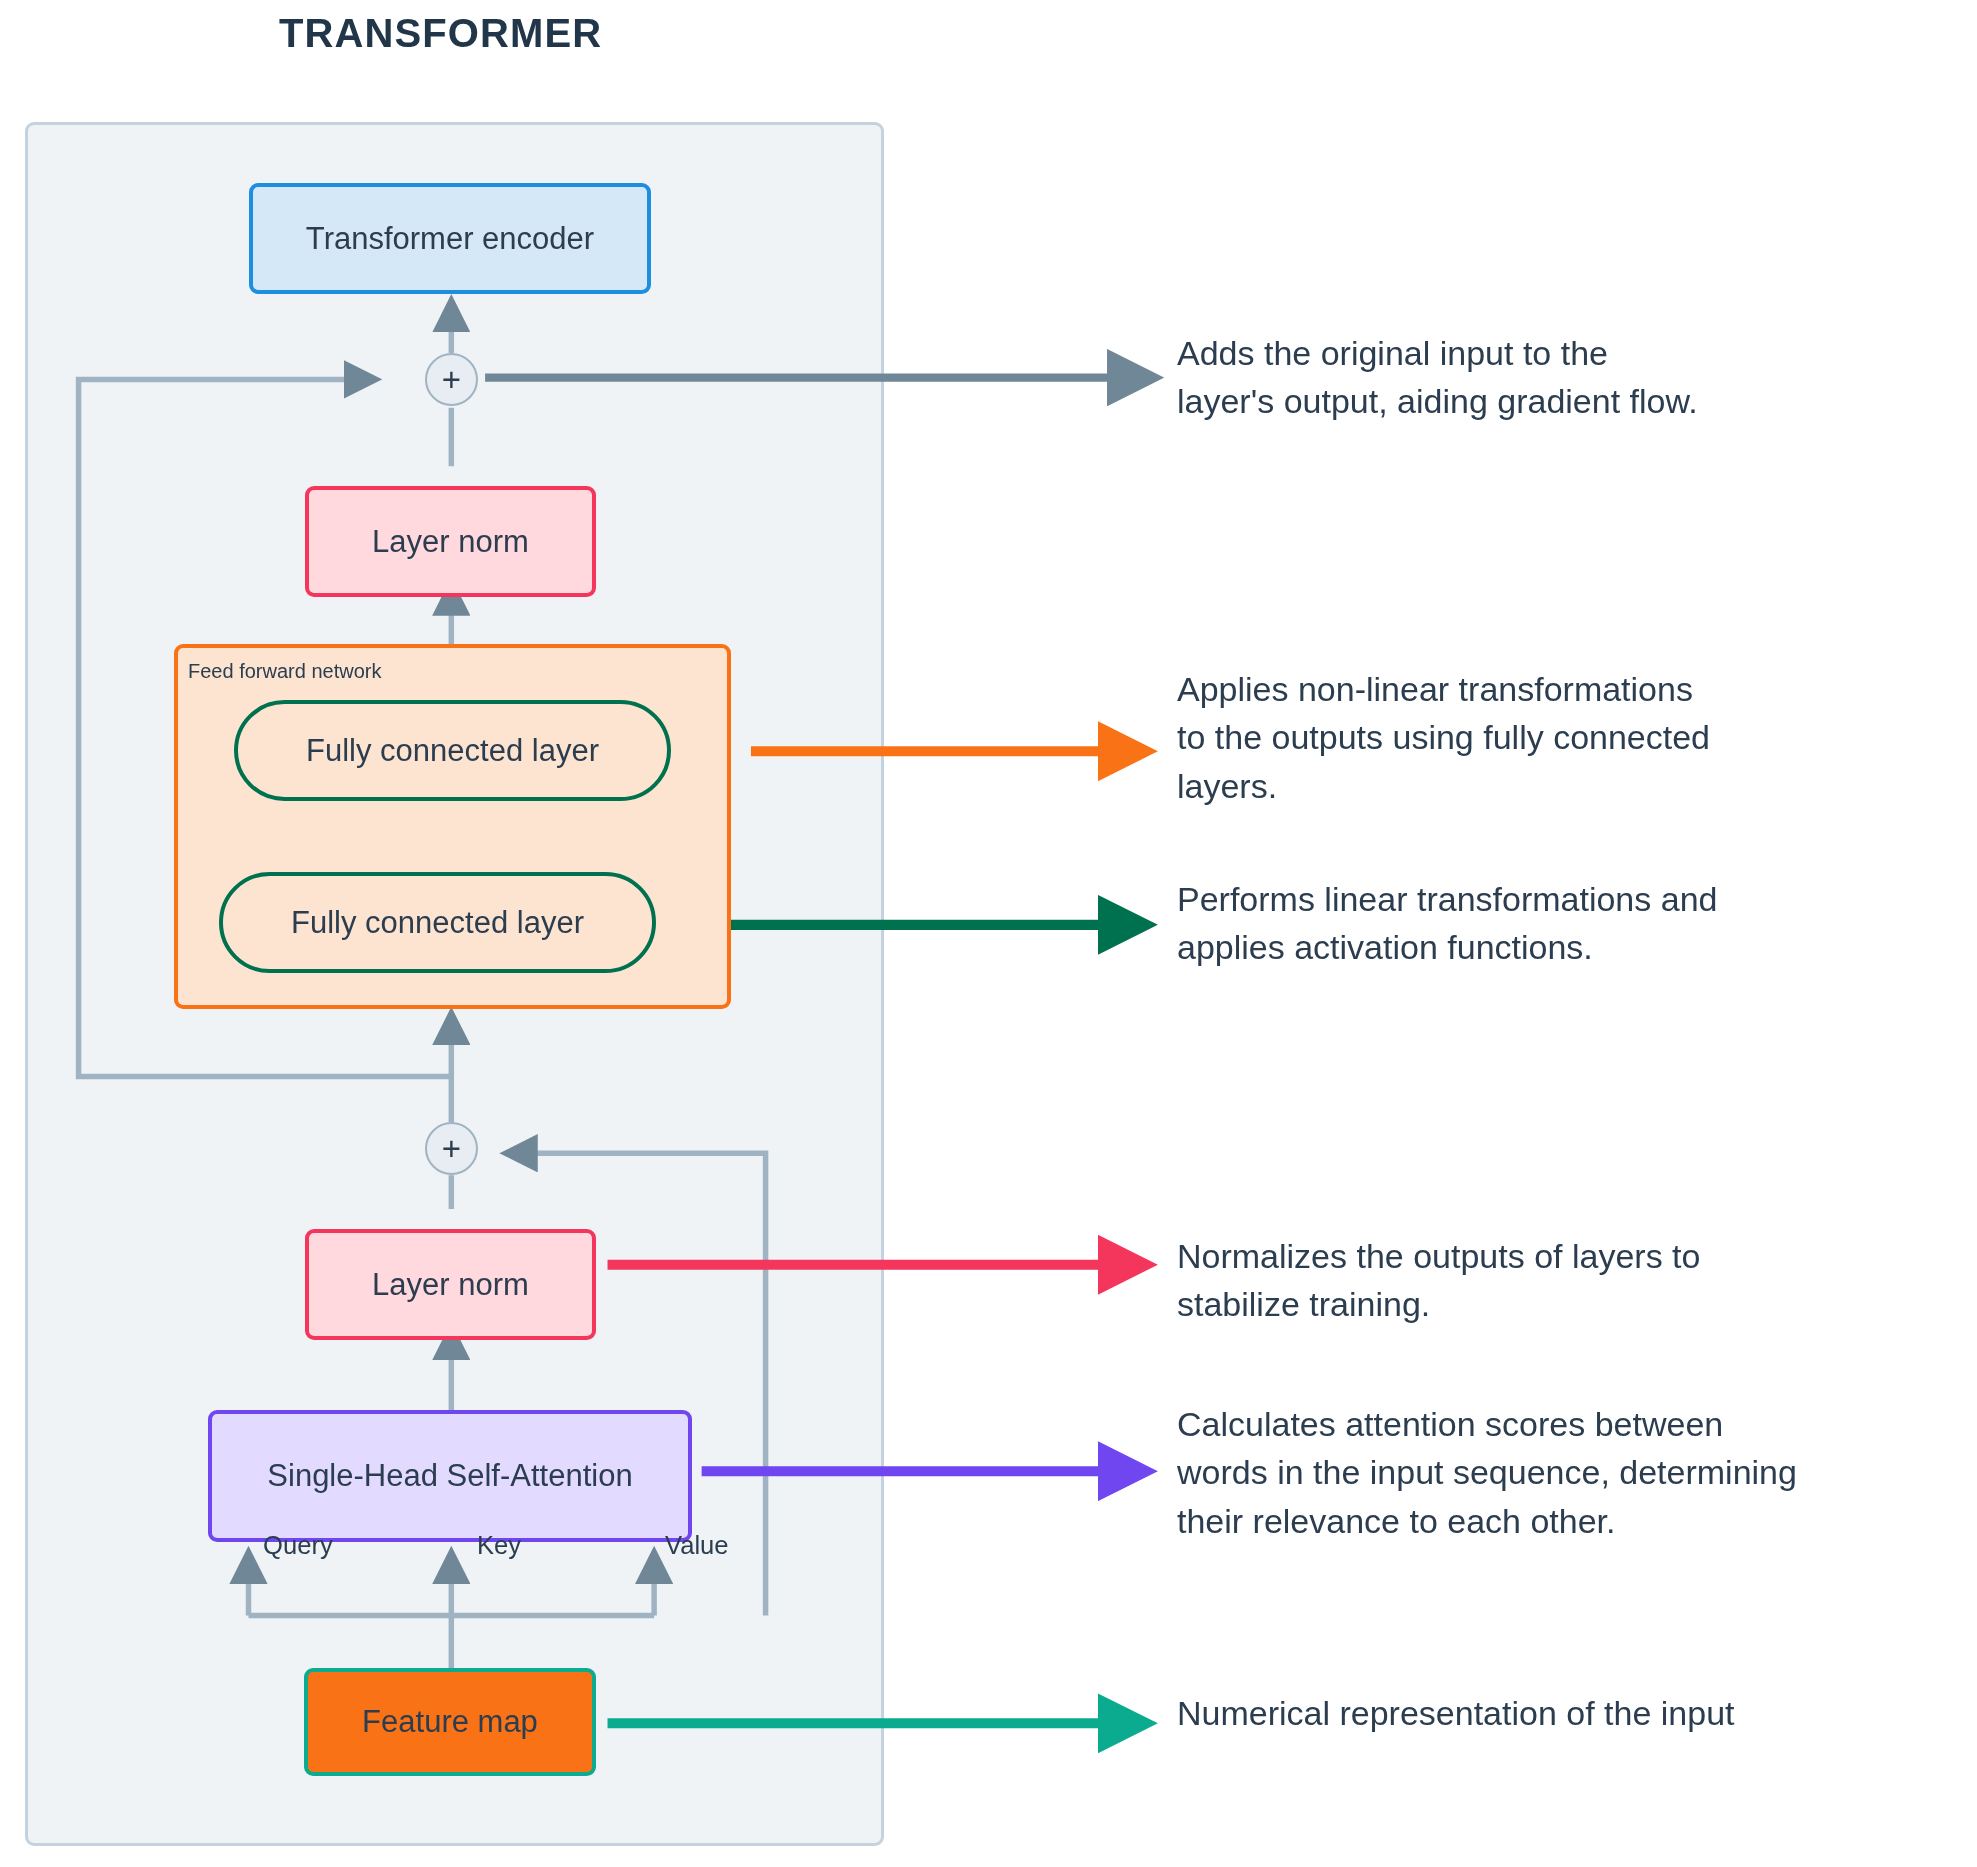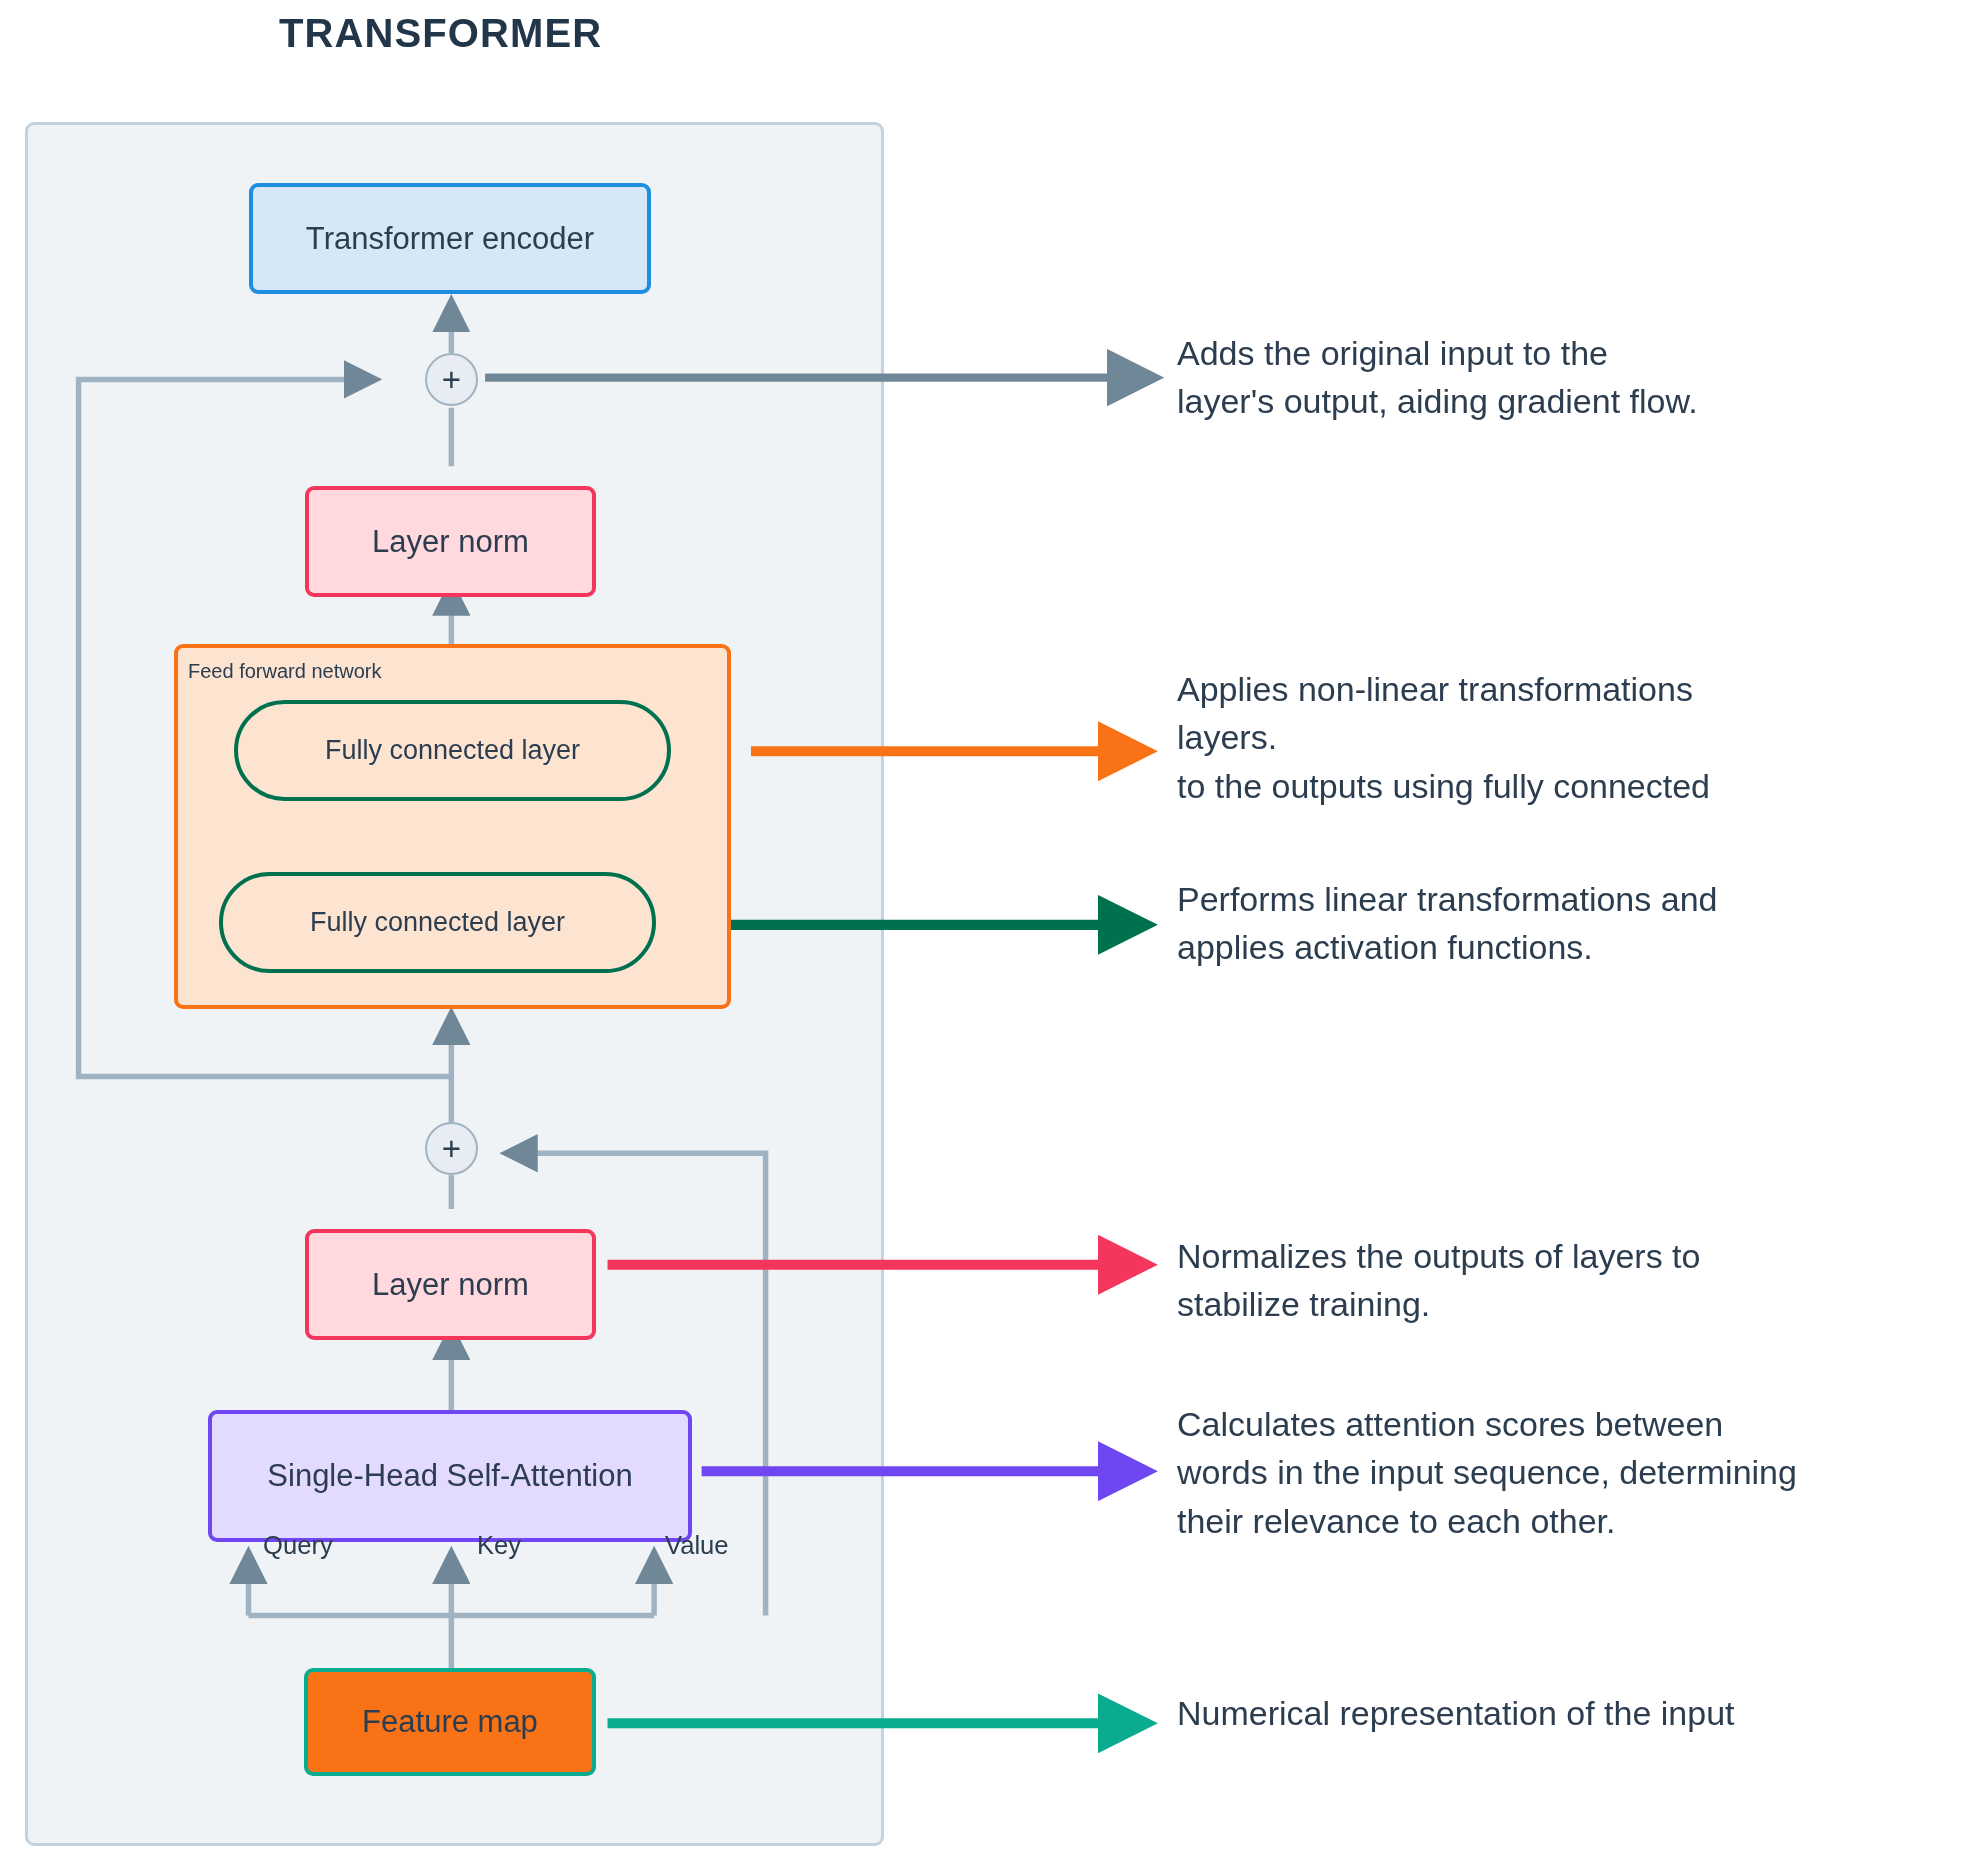--- a/index.html
+++ b/index.html
@@ -23,21 +23,21 @@
   .ln{width:291px;height:111px;background:#ffd9de;border:4.6px solid #f5365c;
       border-radius:9.1px;font-size:31px;color:#2b3d4f;margin-top:20px;}
   .ln1{left:305px;top:466px;}
   .ln2{left:305px;top:1209px;}
 
   .ffn{position:absolute;left:174px;top:644px;width:557px;height:365px;
        background:#fde4d1;border:4.6px solid #f97316;border-radius:9.1px;box-sizing:border-box;}
   .ffn-label{position:absolute;left:188px;top:660px;font-size:20px;color:#2b3d4f;}
 
   .fc{width:437px;height:101px;background:#fde4d1;border:4.6px solid #00714e;
-      border-radius:53px;font-size:27px;color:#2b3d4f;}
+      border-radius:53px;font-size:31px;color:#2b3d4f;}
   .fc1{left:234px;top:700px;}
   .fc2{left:219px;top:872px;}
 
   .attn{left:208px;top:1410px;width:484px;height:132px;background:#e2daff;
         border:4.6px solid #6f46f0;border-radius:9.1px;font-size:31px;color:#2b3d4f;}
 
   .featmap{left:304px;top:1668px;width:292px;height:108px;background:#f97316;
            border:4.6px solid #0aab8e;border-radius:9.1px;font-size:31px;color:#2b3d4f;}
 
   .plus{position:absolute;width:53px;height:53px;border-radius:50%;
@@ -153,22 +153,22 @@
 
   <div class="node featmap">Feature map</div>
 
   <div class="note n1">
     <div>Adds the original input to the</div>
     <div>layer's output, aiding gradient flow.</div>
   </div>
 
   <div class="note n2">
     <div>Applies non-linear transformations</div>
+    <div>to the outputs using fully connected</div>
     <div>layers.</div>
-    <div>to the outputs using fully connected</div>
   </div>
 
   <div class="note n3">
     <div>Performs linear transformations and</div>
     <div>applies activation functions.</div>
   </div>
 
   <div class="note n4">
     <div>Normalizes the outputs of layers to</div>
     <div>stabilize training.</div>

